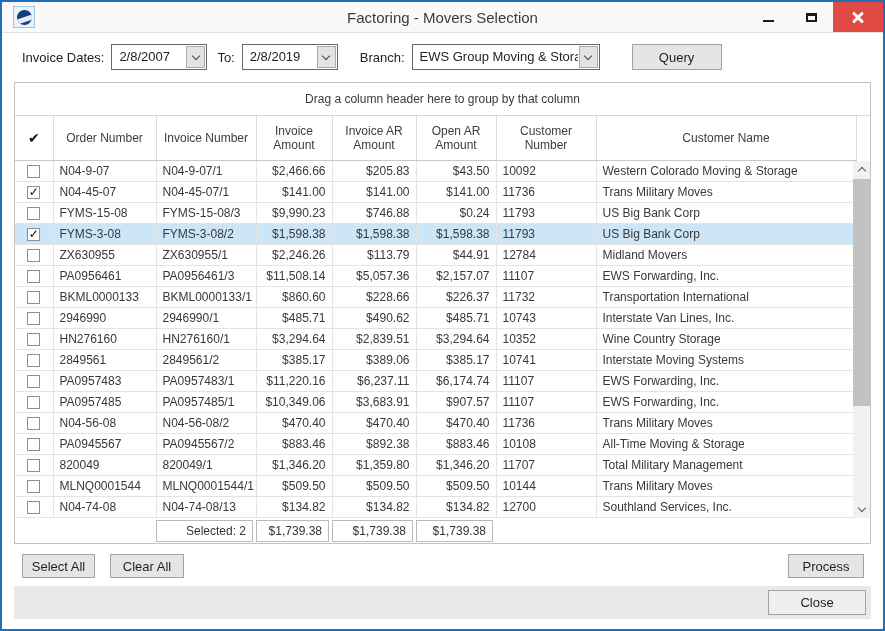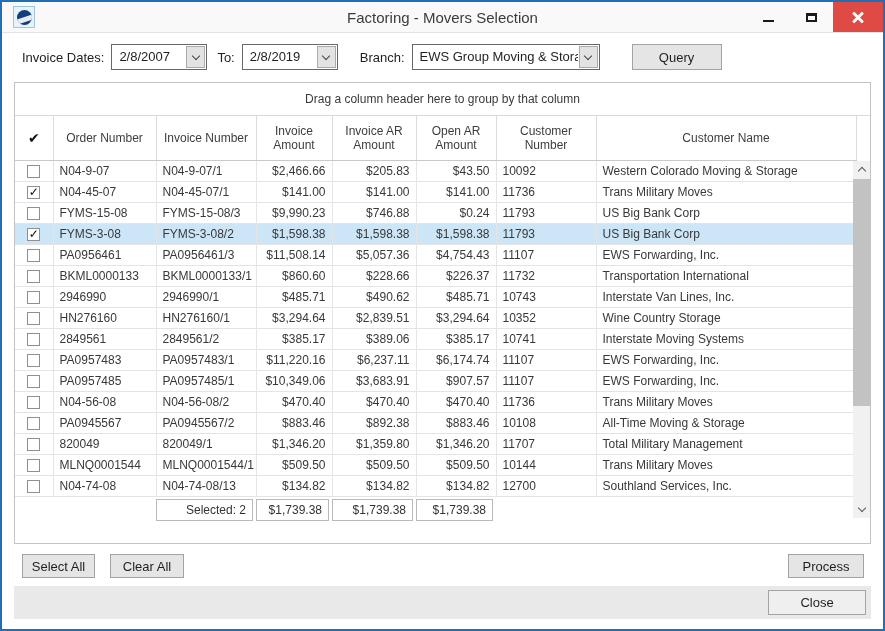--- a/index.html
+++ b/index.html
@@ -186,25 +186,35 @@
             <td class="">FYMS-3-08</td>
             <td class="">FYMS-3-08/2</td>
             <td class="num">$1,598.38</td>
             <td class="num">$1,598.38</td>
             <td class="num">$1,598.38</td>
             <td class="">11793</td>
             <td class="">US Big Bank Corp</td>
           </tr>
           <tr>
             <td class="col-check"><span class="checkbox"></span></td>
+            <td class="">ZX630955</td>
+            <td class="">ZX630955/1</td>
+            <td class="num">$2,246.26</td>
+            <td class="num pink">$113.79</td>
+            <td class="num">$44.91</td>
+            <td class="">12784</td>
+            <td class="">Midland Movers</td>
+          </tr>
+          <tr>
+            <td class="col-check"><span class="checkbox"></span></td>
             <td class="">PA0956461</td>
             <td class="">PA0956461/3</td>
             <td class="num">$11,508.14</td>
             <td class="num pink">$5,057.36</td>
-            <td class="num">$4,754.43</td>
+            <td class="num">$2,157.07</td>
             <td class="">11107</td>
             <td class="">EWS Forwarding, Inc.</td>
           </tr>
           <tr>
             <td class="col-check"><span class="checkbox"></span></td>
             <td class="">BKML0000133</td>
             <td class="">BKML0000133/1</td>
             <td class="num">$860.60</td>
             <td class="num pink">$228.66</td>
             <td class="num">$226.37</td>

